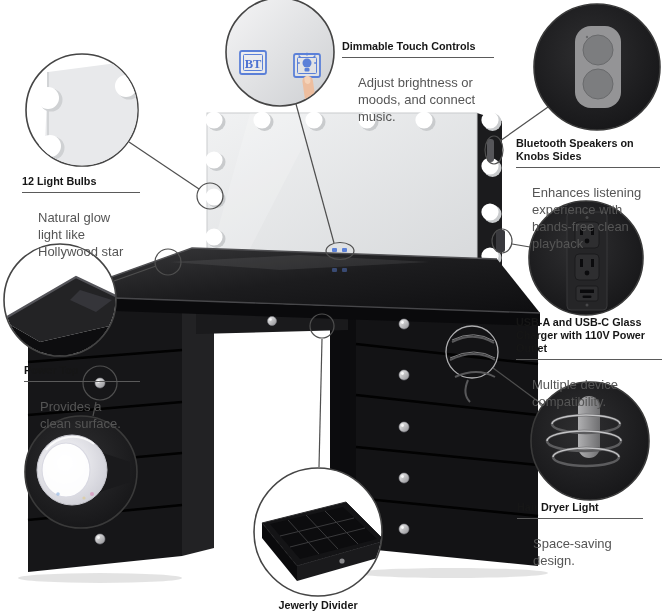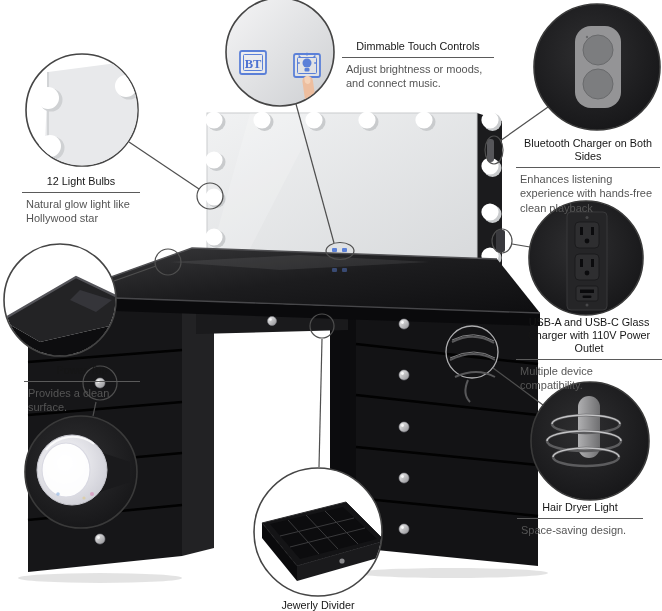--- a/index.html
+++ b/index.html
@@ -1,23 +1,23 @@
 <!DOCTYPE html>
 <html><head>
 <meta charset="utf-8">
 <style>
   html,body{margin:0;padding:0;background:#fff;}
   .canvas{position:relative;width:662px;height:611px;background:#fff;overflow:hidden;
           font-family:"Liberation Sans",sans-serif;}
   .canvas svg{position:absolute;left:0;top:0;}
   .callout-text{position:absolute;}
-  .callout-title{font-size:10.8px;font-weight:normal;color:#161616;line-height:1.2;
-                 margin:0 0 4px 0;padding-bottom:4px;border-bottom:1.6px solid #5a5a5a;text-align:center;}
+  .callout-title{font-size:10.8px;font-weight:bold;color:#161616;line-height:1.2;
+                 margin:0 0 4px 0;padding-bottom:4px;border-bottom:1.6px solid #5a5a5a;}
   .callout-title.no-rule{border-bottom:none;padding-bottom:8px;}
-  .callout-desc{font-size:11px;color:#555;line-height:1.32;margin:4px;}
+  .callout-desc{font-size:13px;color:#555;line-height:1.32;margin:16px;}
   .center{text-align:center;}
 </style>
 </head>
 <body>
 
 <div class="canvas">
 
 <svg width="662" height="611" viewBox="0 0 662 611">
   <defs>
     <linearGradient id="mirrorGrad" x1="0" y1="0" x2="1" y2="1">
@@ -340,21 +340,21 @@
   <h3 class="callout-title">12 Light Bulbs</h3>
   <p class="callout-desc">Natural glow light like Hollywood star</p>
 </div>
 
 <div class="callout-text" style="left:342px;top:40px;width:152px">
   <h3 class="callout-title">Dimmable Touch Controls</h3>
   <p class="callout-desc">Adjust brightness or moods, and connect music.</p>
 </div>
 
 <div class="callout-text" style="left:516px;top:137px;width:144px">
-  <h3 class="callout-title">Bluetooth Charger on Both Sides</h3>
+  <h3 class="callout-title">Bluetooth Speakers on Knobs Sides</h3>
   <p class="callout-desc">Enhances listening experience with hands-free clean playback</p>
 </div>
 
 <div class="callout-text" style="left:516px;top:316px;width:146px">
   <h3 class="callout-title">USB-A and USB-C Glass Charger with 110V Power Outlet</h3>
   <p class="callout-desc">Multiple device compatibility.</p>
 </div>
 
 <div class="callout-text" style="left:24px;top:364px;width:116px">
   <h3 class="callout-title">Power Top</h3>

